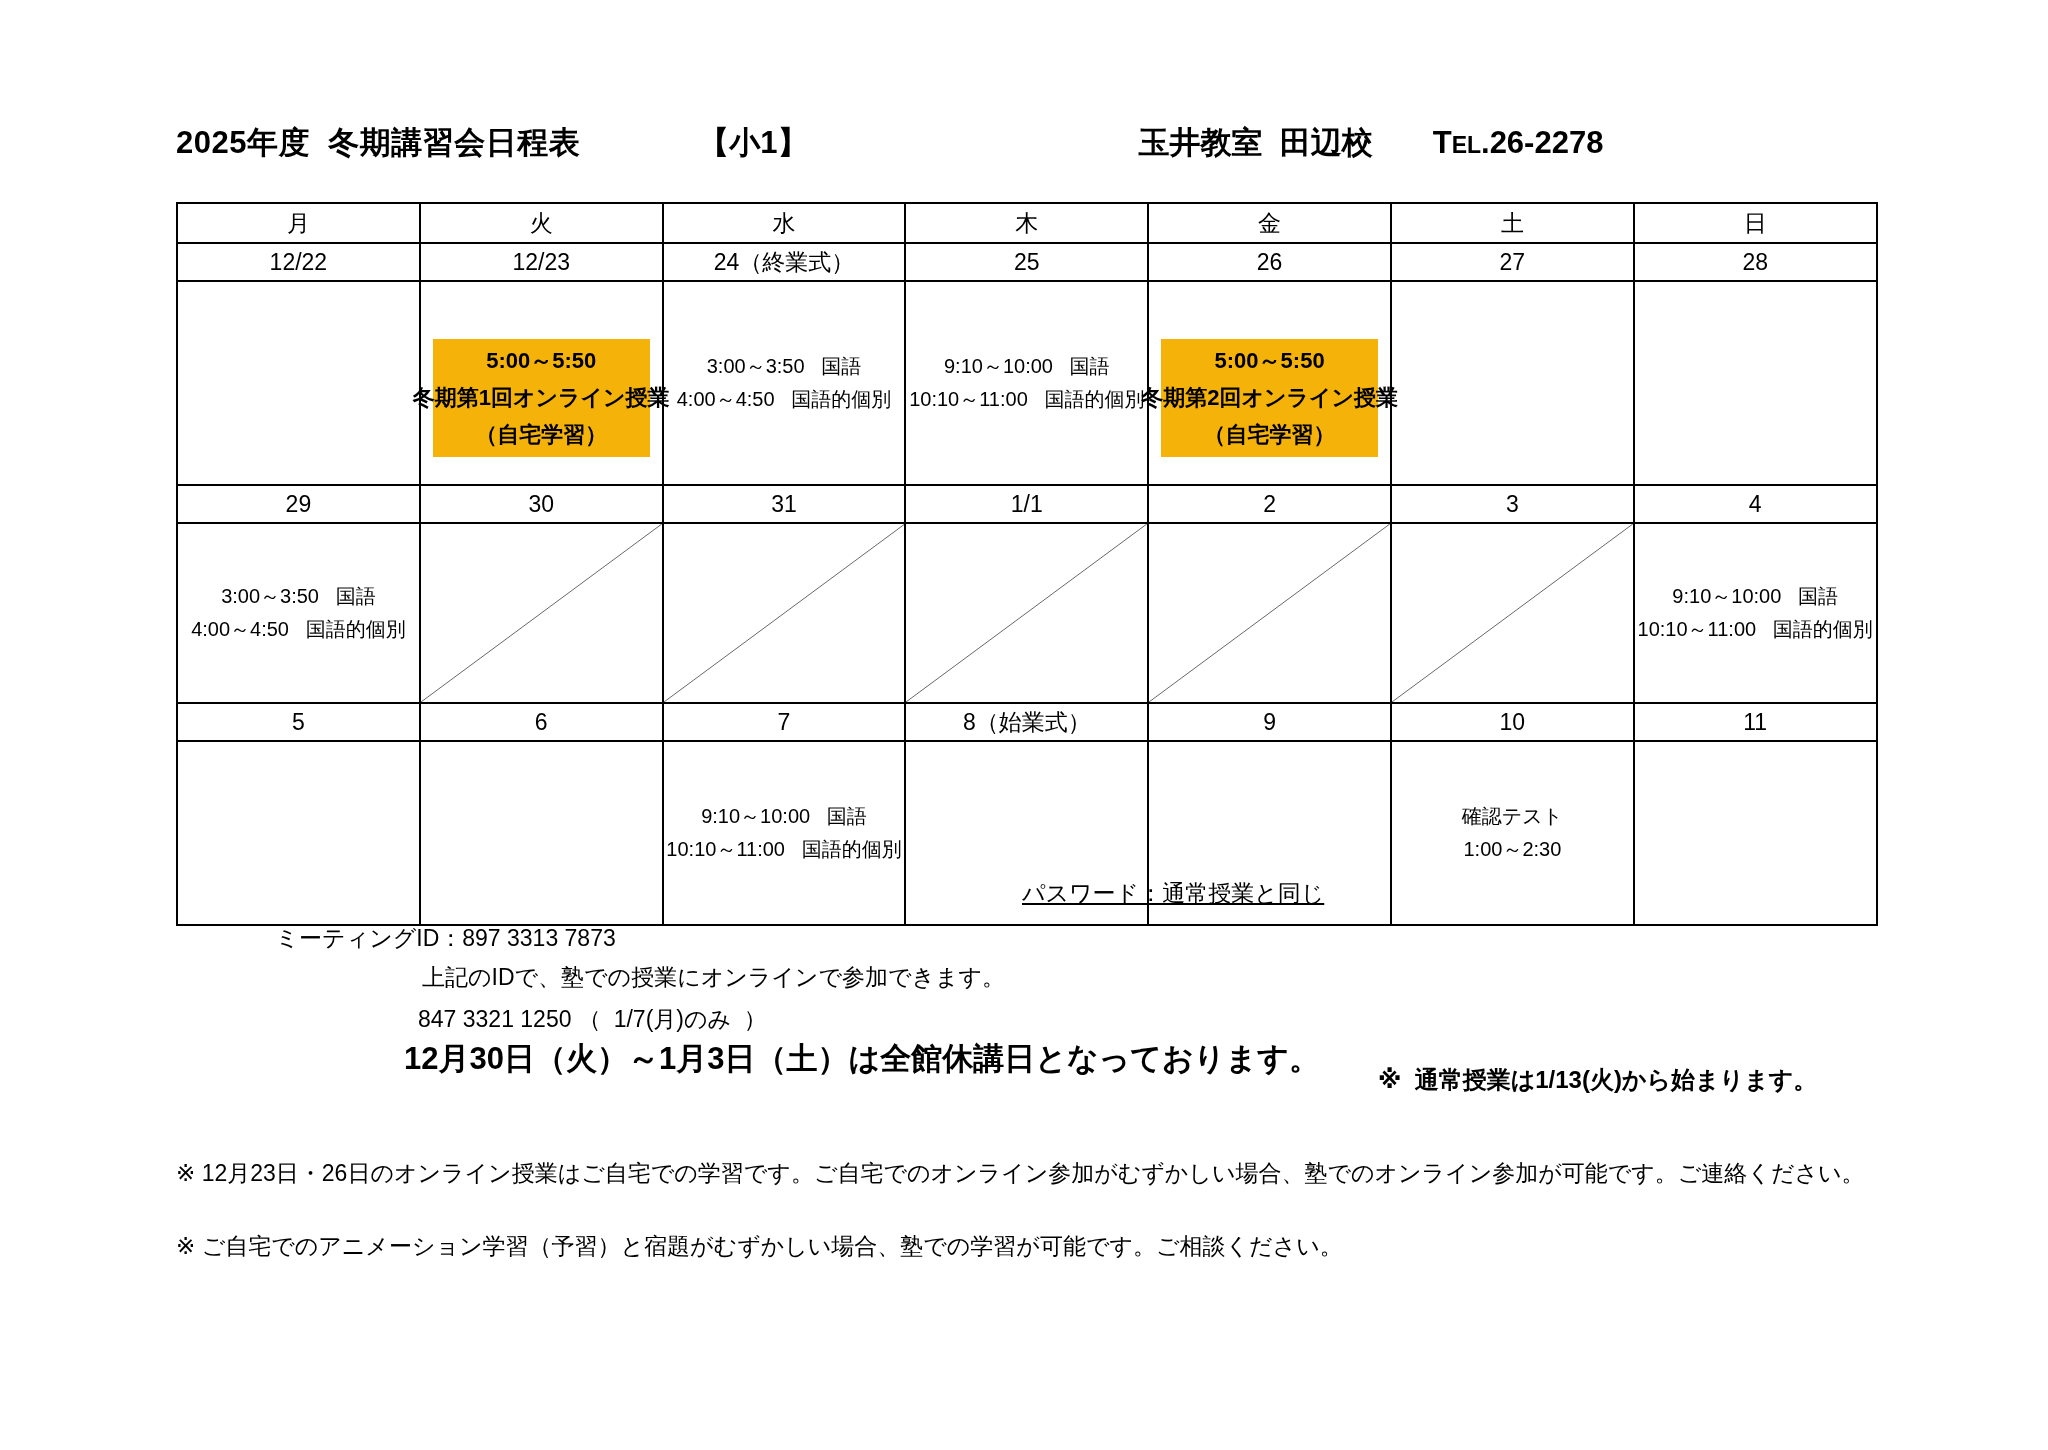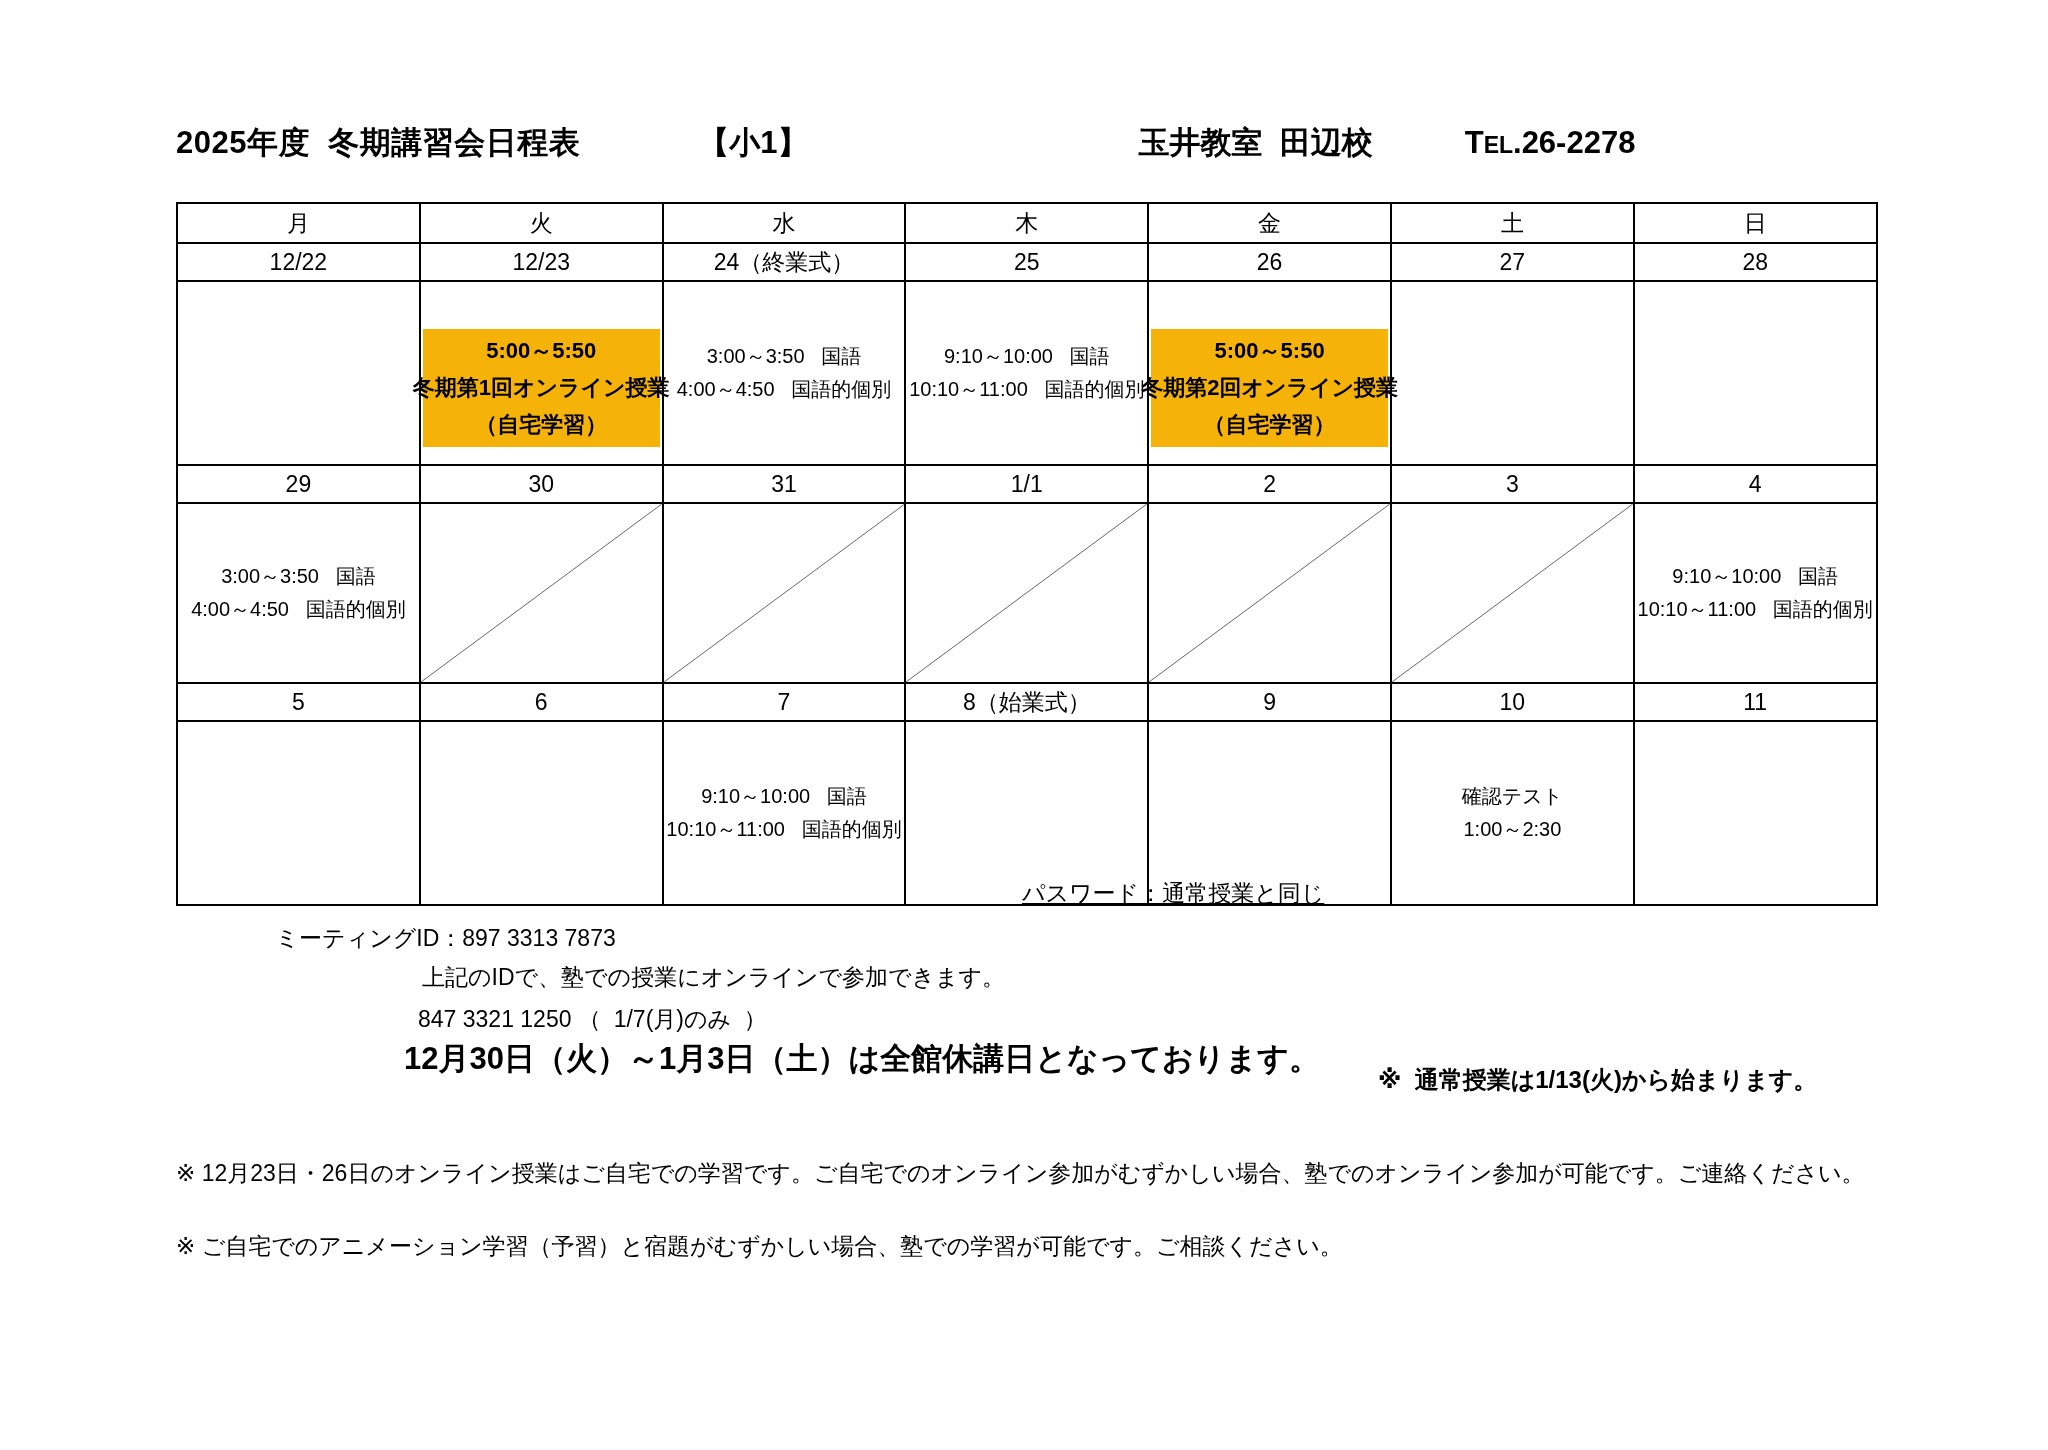--- a/index.html
+++ b/index.html
@@ -46,21 +46,21 @@
   }
   .hdr-branch {
     font-size: 31px;
     font-weight: bold;
     margin-left: 330px;
     white-space: pre;
   }
   .hdr-tel {
     font-size: 31px;
     font-weight: bold;
-    margin-left: 92px;
+    margin-left: 60px;
     white-space: pre;
     font-family: "Liberation Sans", sans-serif;
   }
   .hdr-tel .tel-small {
     font-size: 23px;
   }
 
   
   .cal {
     position: absolute;
@@ -105,21 +105,21 @@
     height: 100%;
     line-height: 1.25;
   }
   .cell-lines .ln {
     font-size: 20px;
     white-space: pre;
   }
 
   
   td.orange-host {
-    padding: 2px;
+    padding: 12px;
   }
   .orange-box {
     background: #F5B309;
     width: 100%;
     height: 118px;
     margin-top: 30px;
     display: flex;
     flex-direction: column;
     justify-content: center;
     align-items: center;

